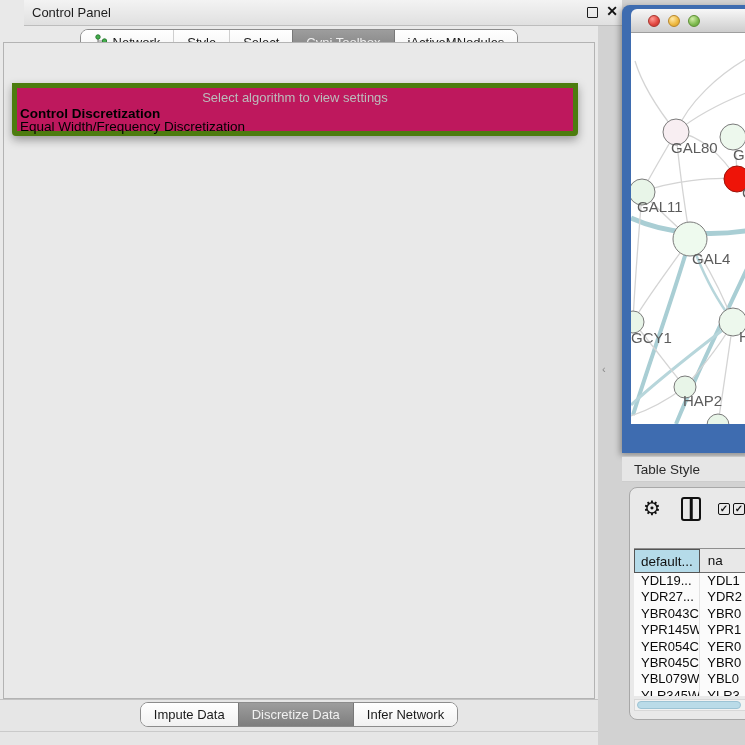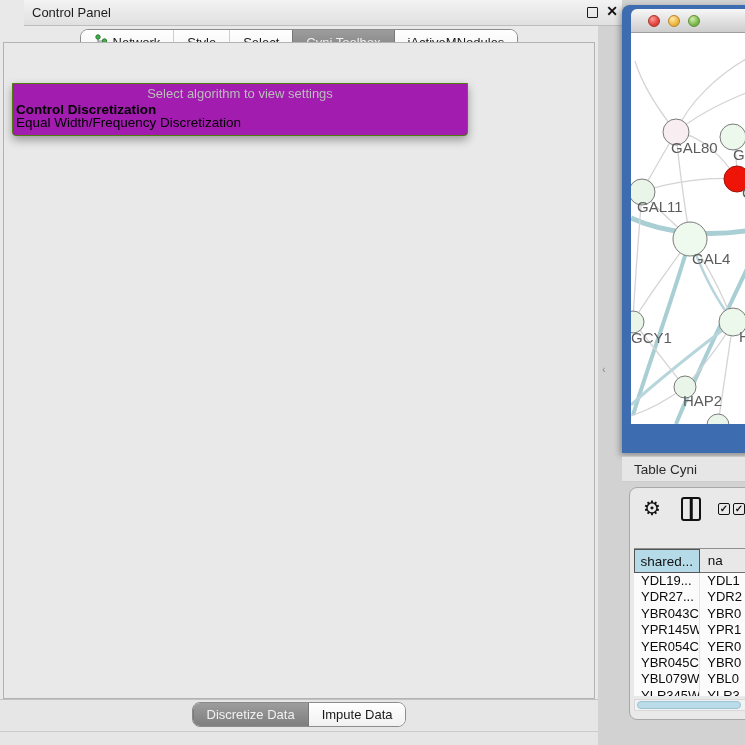--- a/index.html
+++ b/index.html
@@ -40,21 +40,21 @@
   
   .combo { position:absolute; background:linear-gradient(#ffffff,#ececec); border:1px solid #9a9a9a; border-radius:6px; font-size:13px; color:#111; display:flex; align-items:center; padding-left:10px; box-shadow:0 1px 1px rgba(0,0,0,0.08); }
   .combo .spin { position:absolute; right:9px; top:50%; transform:translateY(-50%); display:flex; flex-direction:column; gap:2px; }
   .combo .spin i { width:0; height:0; border-left:4px solid transparent; border-right:4px solid transparent; }
   .combo .spin .up { border-bottom:5px solid #444; }
   .combo .spin .dn { border-top:5px solid #444; }
 
   
   #algo-group { left:12px; top:72px; width:573px; height:84px; }
   #algo-focus-frag { left:570px; top:96px; width:20px; height:23px; border:3px solid #5a9fe0; border-radius:6px; background:#fff; }
-  #algo-popup { left:12px; top:83px; width:456px; height:53px; background:#a21caf; border:1px solid #4d7c0f; border-radius:0 0 4px 4px; box-shadow:0 4px 10px rgba(0,0,0,0.35); z-index:10; }
+  #algo-popup { left:12px; top:83px; width:566px; height:53px; background:#be185d; border:5px solid #4d7c0f; border-radius:0 0 4px 4px; box-shadow:0 4px 10px rgba(0,0,0,0.35); z-index:10; }
   #algo-prompt { width:100%; text-align:center; top:2px; font-size:13px; color:#bcbcbc; position:absolute; }
   .popup-item { position:absolute; left:2px; width:560px; font-size:13.5px; color:#000; padding-left:1px; }
   .popup-item.bold { font-weight:bold; }
 
   
   #tabledata-group { left:12px; top:138px; width:573px; height:46px; }
 
   
   #interval-group { left:45px; top:192px; width:505px; height:376px; }
   #noi-label { left:85px; top:219px; font-size:13px; font-weight:bold; color:#111; position:absolute; }
@@ -388,25 +388,28 @@
 
     <div class="abs" id="apply-btn">Apply</div>
 
     <div class="abs" id="cp-scroll">
       <div id="cp-scroll-thumb"></div>
     </div>
 
     <div class="abs" id="bottom-strip"></div>
     <div class="abs" id="bottom-line"></div>
     <div class="abs" id="bottom-tabs"><span class="segctl" id="bottom-segctl">
+          <span class="seg">
+            <span>Impute Data</span>
+          </span>
           <span class="seg selected">
             <span>Discretize Data</span>
           </span>
           <span class="seg">
-            <span>Impute Data</span>
+            <span>Infer Network</span>
           </span>
         </span></div>
   </div>
 
   <div class="abs" id="net-window">
     <div id="net-titlebar">
       <div class="light" id="light-red"></div>
       <div class="light" id="light-yellow"></div>
       <div class="light" id="light-green"></div>
     </div>
@@ -454,32 +457,32 @@
             <text x="108" y="309" font-size="15" fill="#5c5c5c" font-family="Liberation Sans, sans-serif">H</text>
             <circle cx="54" cy="354" r="11" fill="#e8f5e8" stroke="#7a7a7a" stroke-width="1"></circle>
             <text x="52" y="373" font-size="15" fill="#5c5c5c" font-family="Liberation Sans, sans-serif">HAP2</text>
             <circle cx="87" cy="392" r="11" fill="#e8f5e8" stroke="#7a7a7a" stroke-width="1"></circle>
           </g>
       </svg>
     </div>
   </div>
 
   <div class="abs" id="tp-header">
-    <div id="tp-title">Table Cyni</div>
+    <div id="tp-title">Table Style</div>
   </div>
   <div class="abs" id="tp-box">
     <div id="tp-gear">⚙</div>
     <div id="tp-split">
         <i></i>
       </div>
     <div class="tp-check" id="tp-check1">✓</div>
     <div class="tp-check" id="tp-check2">✓</div>
     <div id="tp-table">
       <div id="tp-cols">
-          <div class="tp-col tp-col1 selected">shared...</div>
+          <div class="tp-col tp-col1 selected">default...</div>
           <div class="tp-col tp-col2">na</div>
         </div>
       <div id="tp-rows">
           <div class="tp-row">
             <div class="tp-cell c1">YDL19...</div>
             <div class="tp-cell c2">YDL1</div>
           </div>
           <div class="tp-row">
             <div class="tp-cell c1">YDR27...</div>
             <div class="tp-cell c2">YDR2</div>

